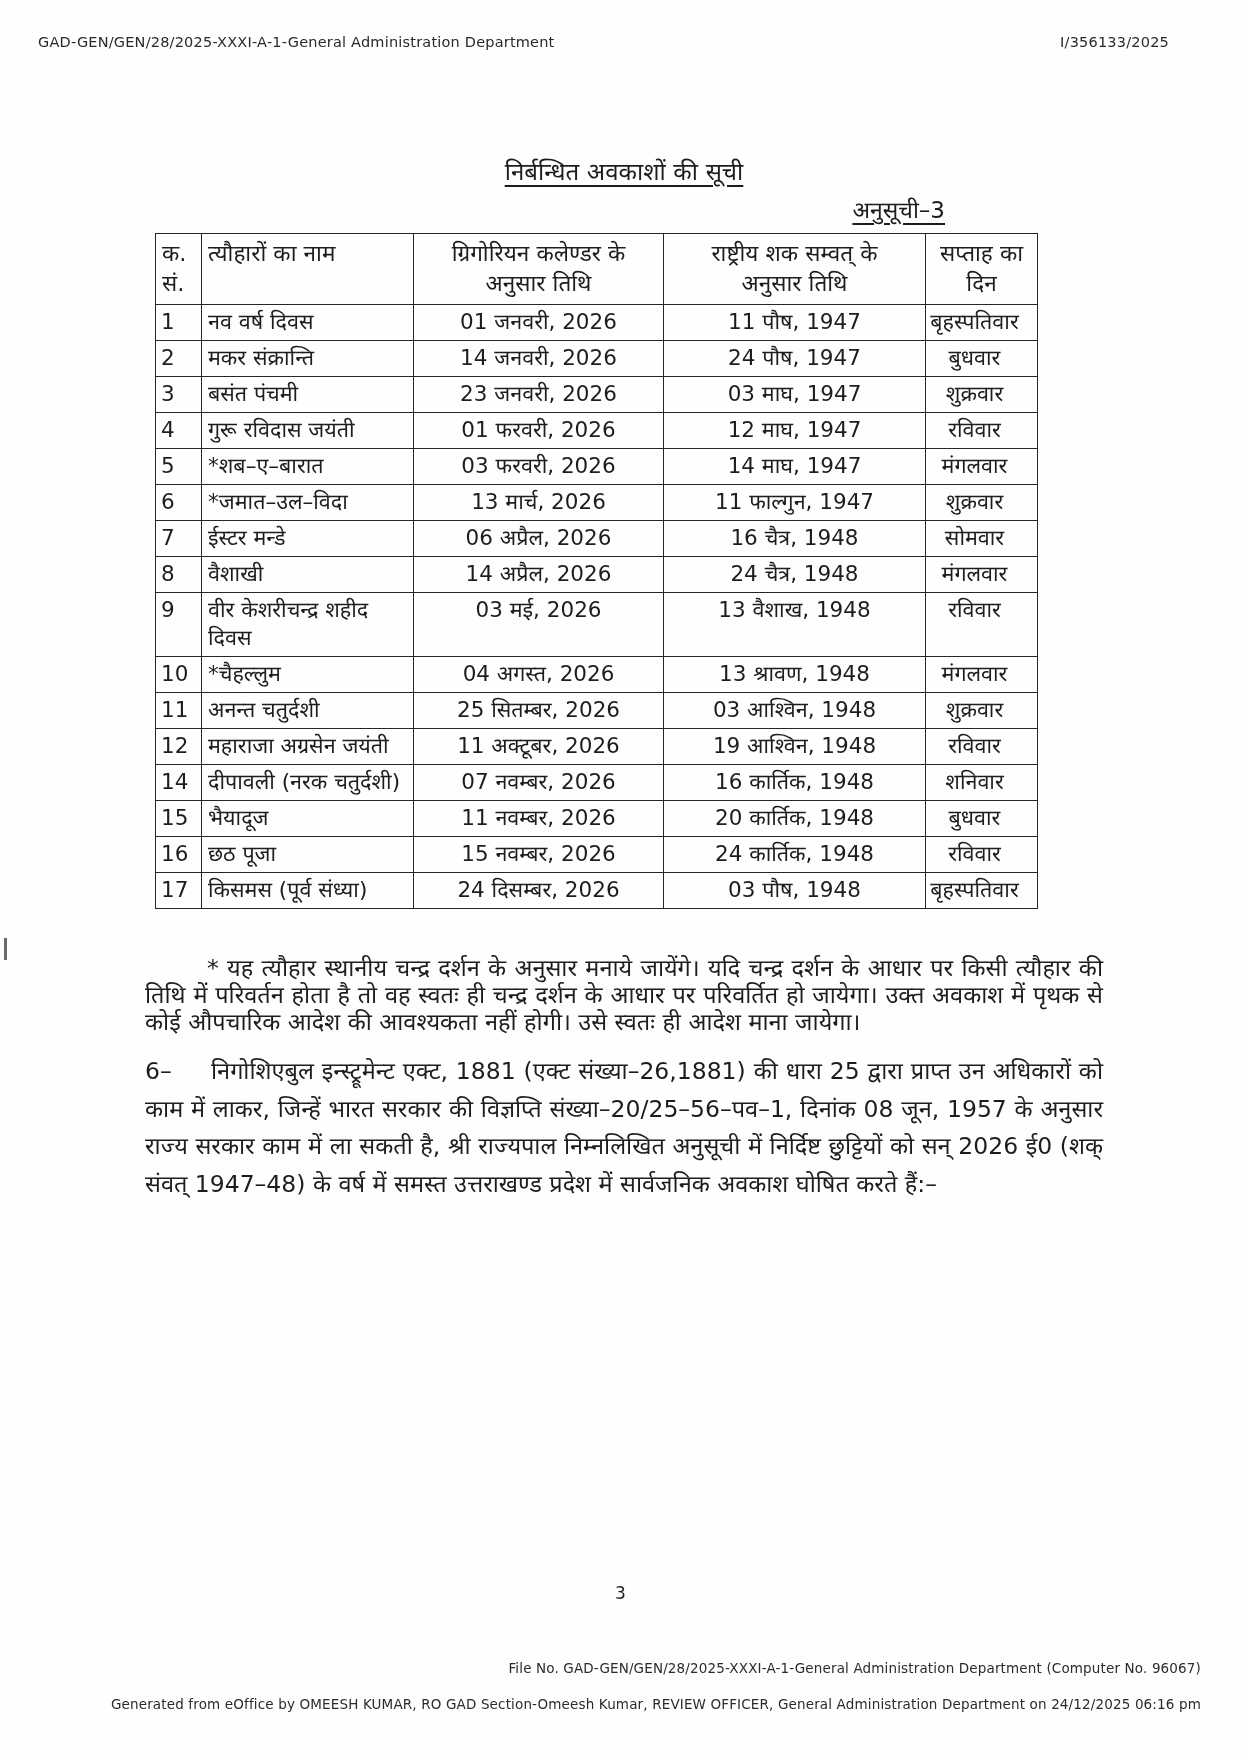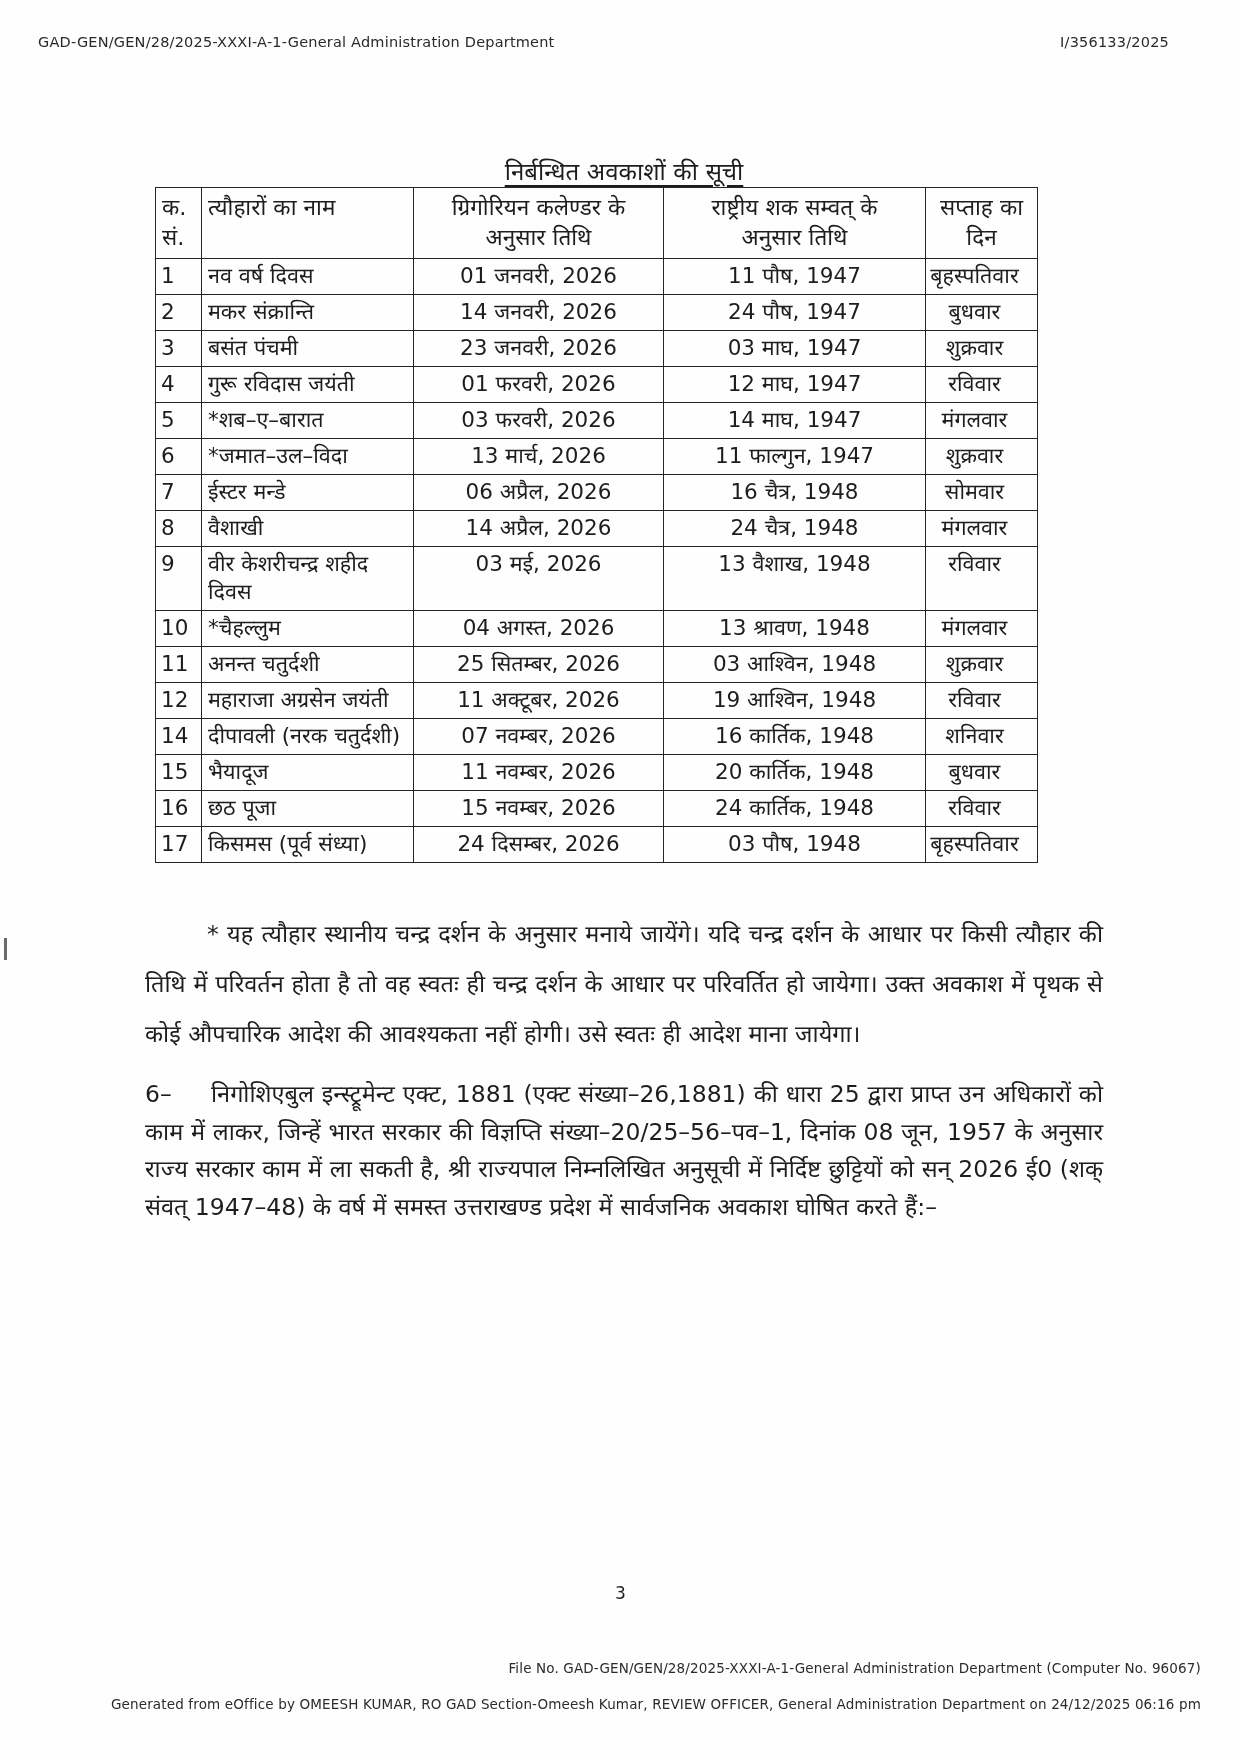--- a/index.html
+++ b/index.html
@@ -56,21 +56,21 @@
   table.holidays td{
     font-size:21.5px;line-height:28px;padding:3px 6px 4px;vertical-align:top;
   }
   table.holidays td.c1{text-align:left;padding-left:5px;padding-right:2px;}
   table.holidays td.c2{text-align:left;}
   table.holidays td.c3,table.holidays td.c4{text-align:center;}
   table.holidays td.c5{text-align:center;white-space:nowrap;padding-left:2px;padding-right:16px;}
 
   
   .note{
-    margin:46px 0 17px;font-size:23.5px;line-height:50px;
+    margin:46px 0 17px;font-size:23.5px;line-height:27px;
     text-align:justify;text-indent:62px;
   }
   .section-heading{
     margin:10px 0 6px;text-align:center;font-size:23.5px;font-weight:500;
   }
   .section-heading span{
     text-decoration:underline;text-underline-offset:5px;text-decoration-thickness:2px;
   }
   .section-body{
     margin:6px 0 0;font-size:23.5px;line-height:37.5px;text-align:justify;
@@ -103,20 +103,23 @@
 
   <div class="scan-artifact"></div>
 
   <div class="content">
 
 
     <div class="list-title">
       <span>निर्बन्धित अवकाशों की सूची</span>
     </div>
 
+    <div class="schedule-label">
+      <span>अनुसूची–3</span>
+    </div>
 
     <table class="holidays">
       <colgroup>
         <col style="width:46px">
           <col style="width:212px">
           <col style="width:250px">
           <col style="width:262px">
           <col style="width:112px">
       </colgroup>
       <thead>

